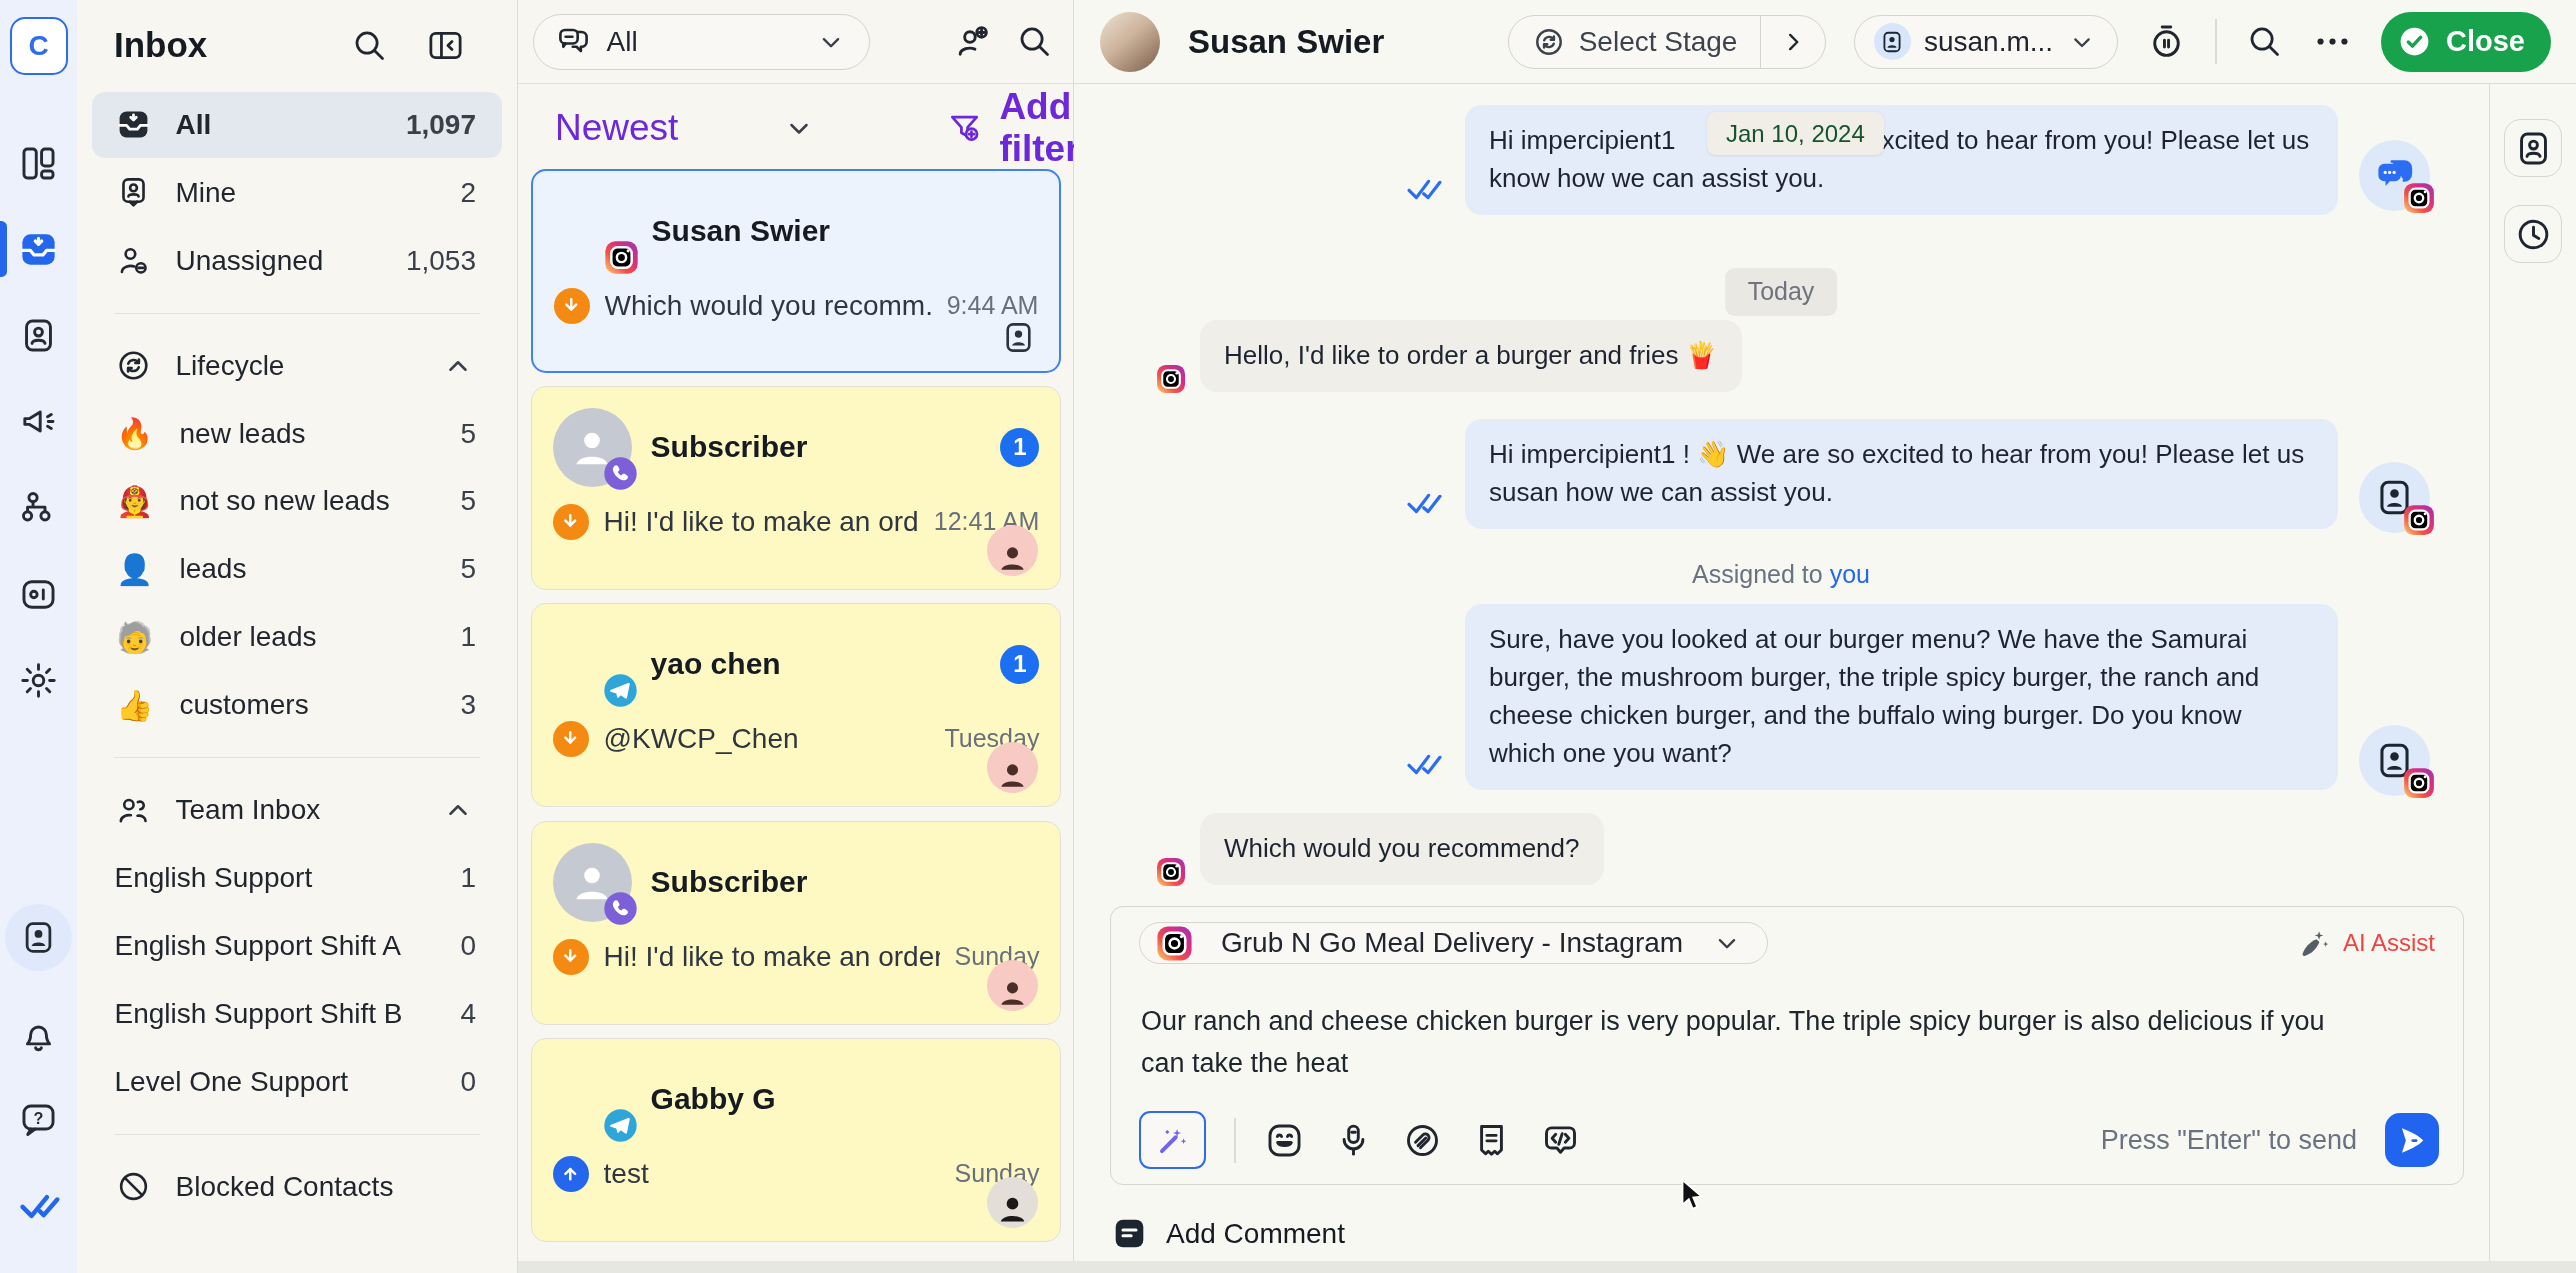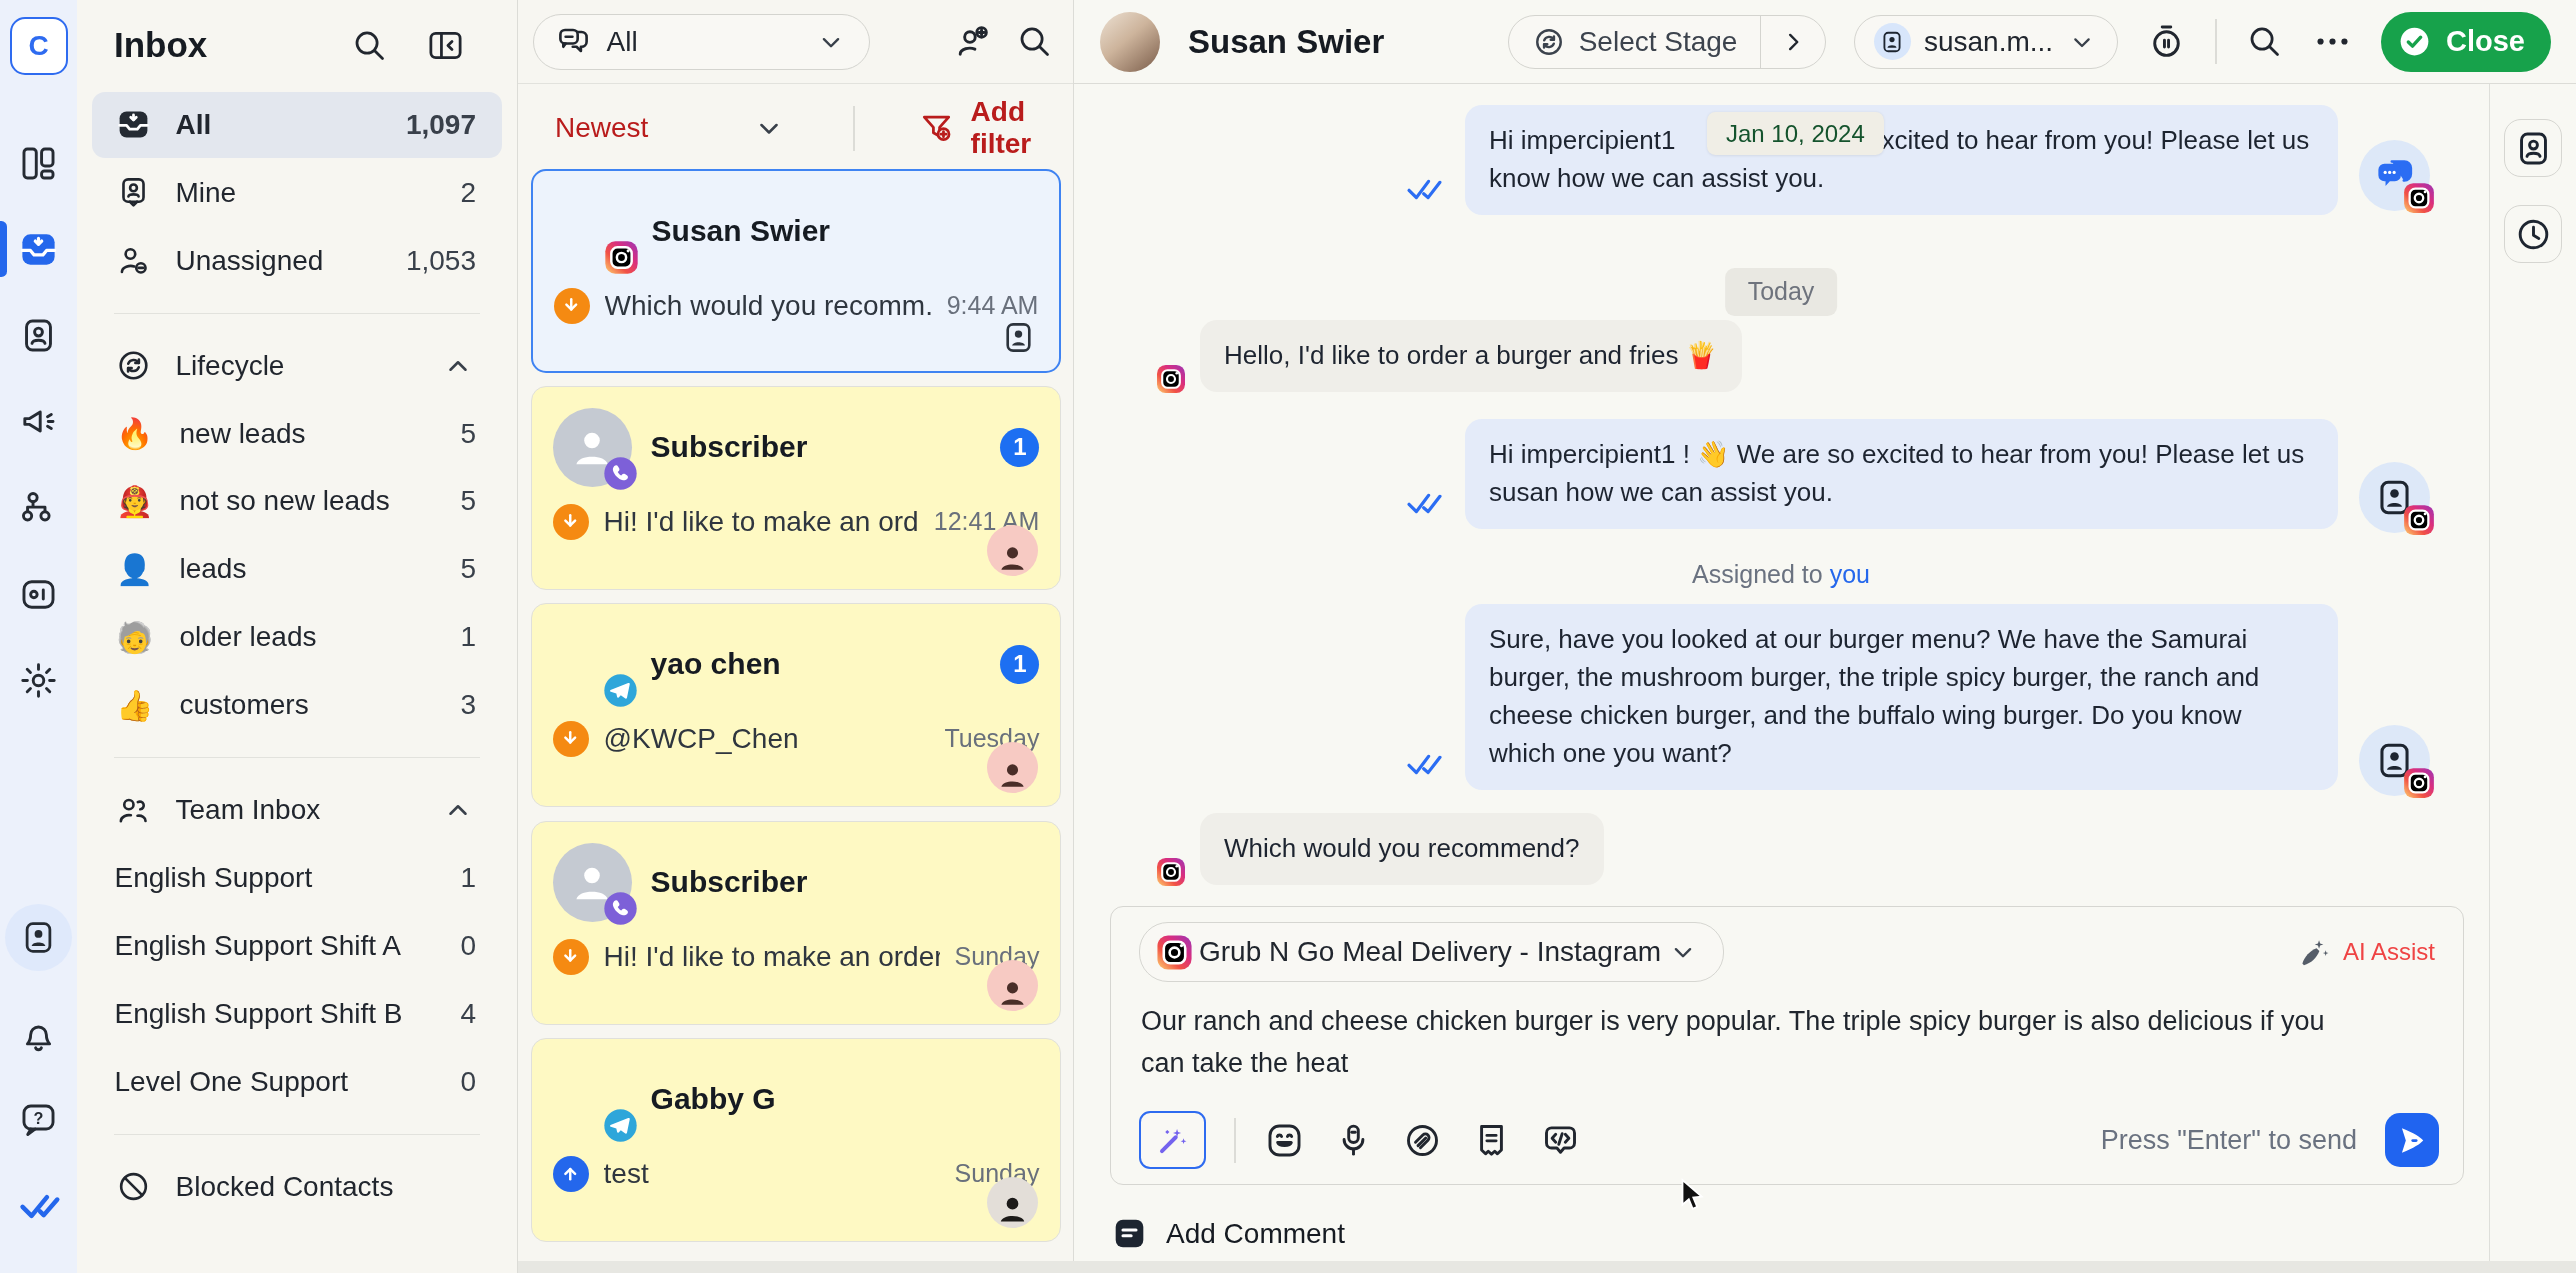--- a/index.html
+++ b/index.html
@@ -27,21 +27,21 @@
 .sb-row .emoji { font-size:30px; width:41px; text-align:center; }
 .sb-div { border-top:1.9px solid #e2e2dd; margin:19px 37px; }
 .sb-sect { height:66px; margin:0 15px; padding:0 26px 0 22.5px; display:flex; align-items:center; gap:24px; font-size:28px; color:#21262e; }
 .sb-sect .chev { margin-left:auto; color:#39404a; }
 
 
 .convlist { position:absolute; left:518px; top:0; width:556px; height:1274px; background:#f7f6f1; border-right:1.9px solid #dcdcd7; }
 .cl-head { height:84px; border-bottom:1.9px solid #e2e2dd; display:flex; align-items:center; padding:0 19px 0 15px; gap:22.5px; }
 .cl-filter { width:337px; height:56px; border:1.9px solid #d4d4cf; border-radius:28px; display:flex; align-items:center; padding:0 20.6px; gap:15px; font-size:28px; color:#21262e; background:#f9f8f4; }
 .cl-filter .chev { margin-left:auto; color:#39404a; }
-.cl-sort { position:absolute; top:84px; left:0; right:0; height:88px; display:flex; align-items:center; padding:0 24px 0 37px; font-size:28px; color:#b91c1c; }
+.cl-sort { position:absolute; top:84px; left:0; right:0; height:88px; display:flex; align-items:center; padding:0 24px 0 37px; font-size:37px; color:#6d28d9; }
 .v-div { width:1.9px; height:45px; background:#dcdcd7; }
 .card { position:absolute; left:13px; width:530px; height:204px; border:1.9px solid #e0e0db; border-radius:15px; background:#fef9c3; padding:20.6px; }
 .card.sel { border:2.8px solid #3f83f2; background:#edf3fc; }
 .card-row1 { display:flex; align-items:center; }
 .av-wrap { position:relative; width:79px; height:79px; }
 .av { width:79px; height:79px; border-radius:50%; }
 .av-susan { background:linear-gradient(140deg,#e9dccd 5%,#cdb49c 45%,#7a5c49 100%); }
 .av-gray { background:#c5cad2; display:flex; align-items:center; justify-content:center; }
 .av-green { background:linear-gradient(145deg,#8cc98e 0%,#57a35f 70%); }
 .av-dark { background:linear-gradient(120deg,#6b6b6b 0%,#141414 55%); }
@@ -82,21 +82,21 @@
 .msg-av { position:relative; width:71px; height:71px; flex:none; }
 .msg-av .av { width:71px; height:71px; }
 .msg-av .badge-ch { width:32px; height:32px; right:-5.6px; bottom:-3.7px; }
 .day-pill { position:absolute; left:50%; transform:translateX(-50%); background:#e9e8e2; color:#6e737d; font-size:25px; padding:9.4px 22.5px; border-radius:9.4px; }
 .date-pill { position:absolute; background:#f0eee6; color:#14532d; font-size:24px; padding:7.5px 19px; border-radius:8.4px; box-shadow:0 0.9px 2.8px rgba(0,0,0,.08); }
 .pill-gap { display:inline-block; width:157px; }
 .sys-note { position:absolute; left:50%; transform:translateX(-50%); font-size:25px; color:#6a7280; white-space:nowrap; }
 .sys-note b { color:#2467ec; font-weight:normal; }
 .composer { position:absolute; left:36px; top:822px; width:1354px; height:279px; border:1.9px solid #d6d6d1; border-radius:13px; }
 .comp-top { display:flex; align-items:center; padding:15px 28px 0 28px; }
-.channel-sel { height:60px; border:1.9px solid #d6d6d1; border-radius:29px; display:flex; align-items:center; gap:5px; padding:0 22.5px 0 15px; font-size:28px; color:#21262e; background:#f9f8f4; }
+.channel-sel { height:42px; border:1.9px solid #d6d6d1; border-radius:29px; display:flex; align-items:center; gap:27px; padding:0 22.5px 0 15px; font-size:28px; color:#21262e; background:#f9f8f4; }
 .ai-assist { margin-left:auto; display:flex; align-items:center; gap:11.2px; font-size:24px; color:#ef4444; }
 .comp-text { position:absolute; left:30px; top:94px; width:1227px; font-size:27px; line-height:1.55; color:#20262e; }
 .comp-bar { position:absolute; left:28px; right:24px; bottom:15px; display:flex; align-items:center; gap:28px; }
 .wand-btn { width:67px; height:58px; border:2.8px solid #2e6bf0; border-radius:11.2px; display:flex; align-items:center; justify-content:center; background:#f9f8f4; }
 .tool { color:#21262e; }
 .send-hint { margin-left:auto; font-size:27px; color:#6a7280; }
 .send-btn { width:54px; height:54px; background:#2064f0; border-radius:15px; display:flex; align-items:center; justify-content:center; }
 .add-comment { position:absolute; left:36px; top:1130px; display:flex; align-items:center; gap:17px; font-size:28px; color:#161b22; }
 .bottom-strip { position:absolute; left:518px; right:0; bottom:0; height:13px; background:#e7e7e2; }
 .cursor { position:absolute; left:1675px; top:1177px; }

